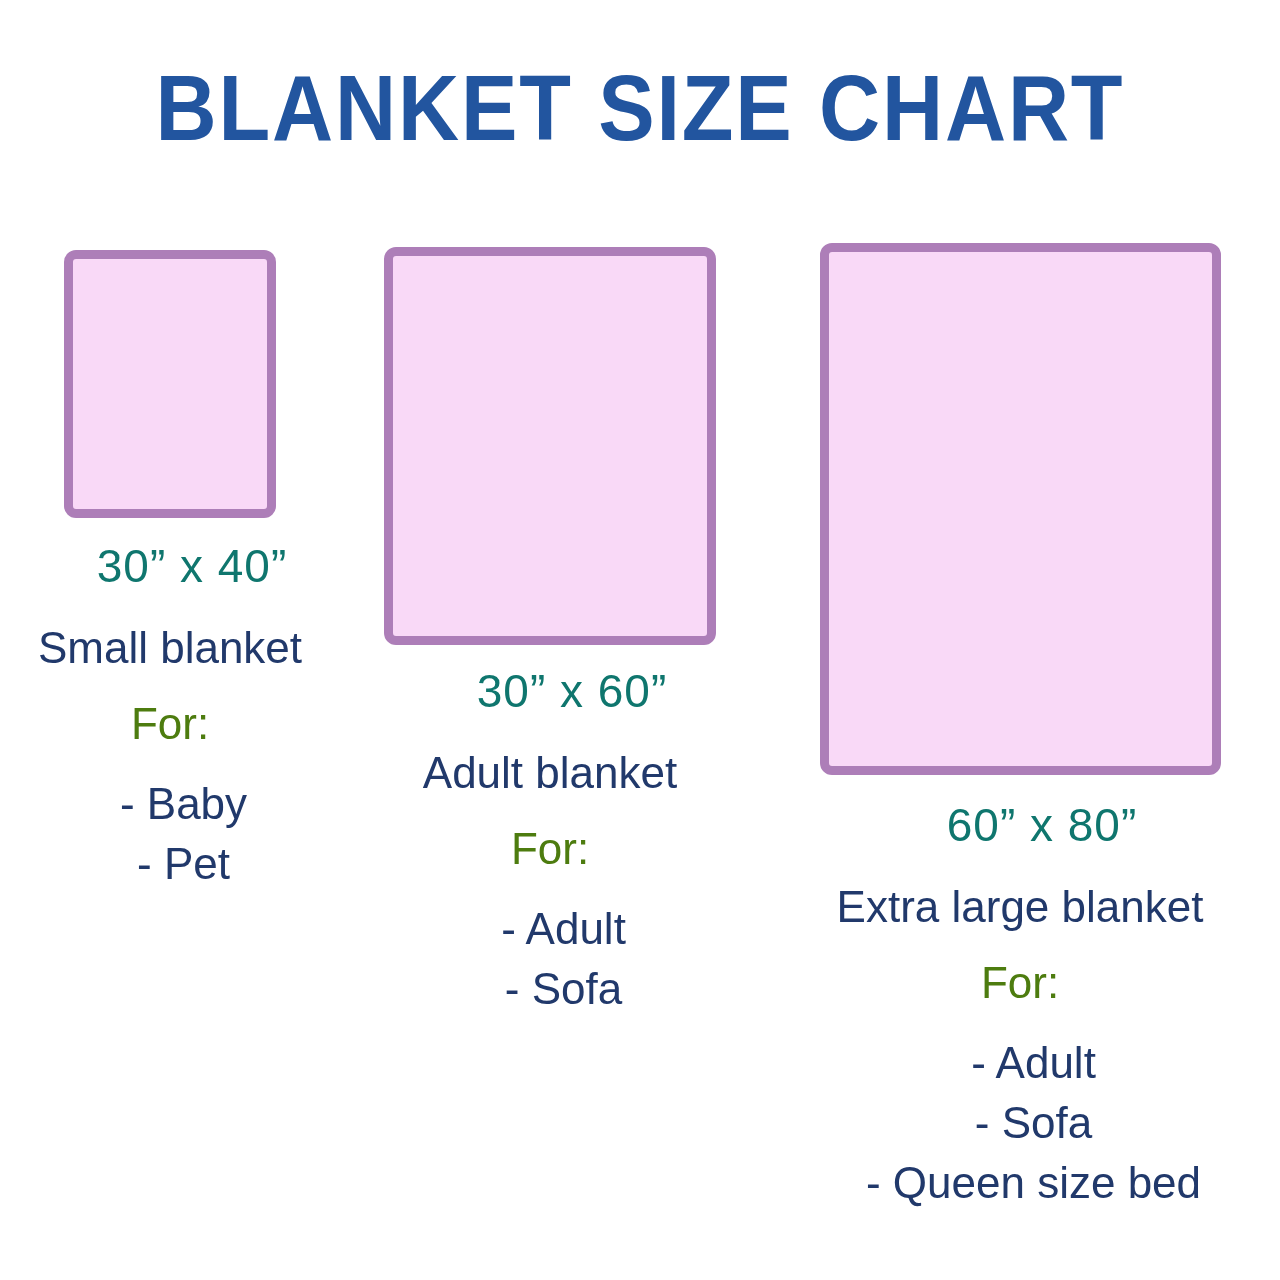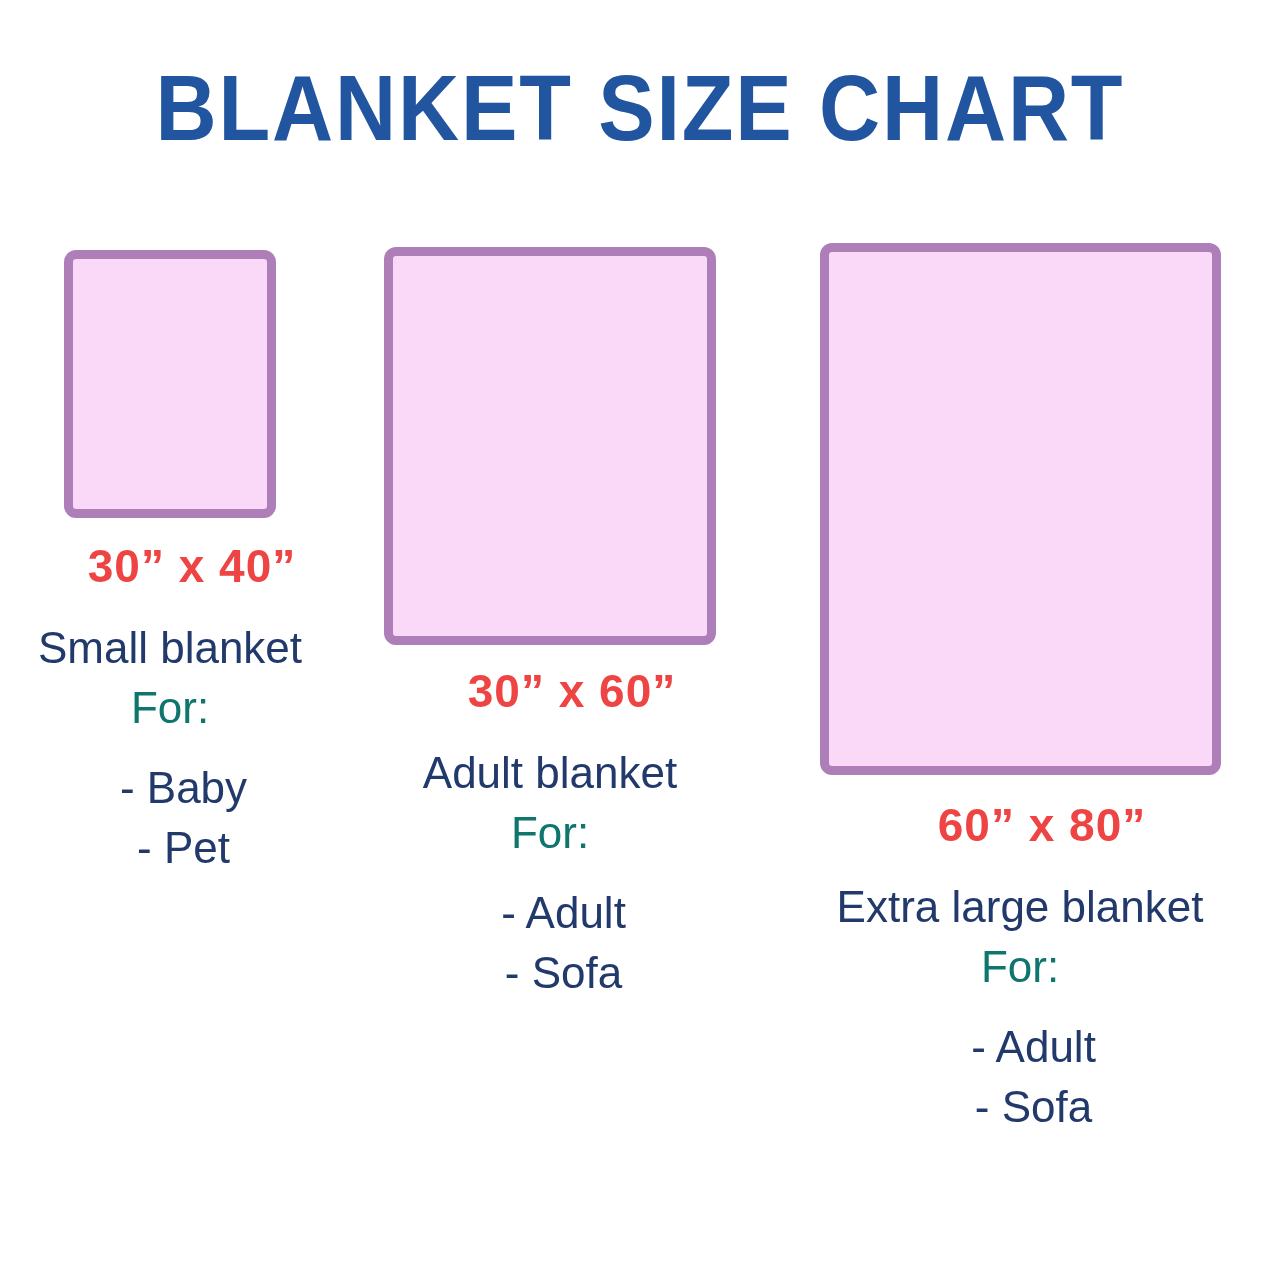--- a/index.html
+++ b/index.html
@@ -80,42 +80,42 @@
     left: 0;
     width: 100%;
     text-align: center;
   }
   .col-1 .text-block { top: 536px; }
   .col-2 .text-block { top: 661px; }
   .col-3 .text-block { top: 795px; }
 
   .size-label {
     font-size: 46px;
-    font-weight: bold;
+    font-weight: normal;
     letter-spacing: 1px;
     line-height: 60px;
-    color: #ef4444;
+    color: #0f766e;
     margin: 0;
     white-space: nowrap;
     padding-left: 44px;
   }
   .kind-label {
     font-size: 44px;
     font-weight: normal;
     line-height: 60px;
     color: #21396b;
-    margin: 0;
+    margin: 16px;
     margin-top: 22px;
     white-space: nowrap;
   }
   .for-label {
     font-size: 44px;
     font-weight: normal;
     line-height: 60px;
-    color: #0f766e;
+    color: #4d7c0f;
     margin: 0;
     white-space: nowrap;
   }
   .use-list {
     list-style: none;
     margin: 0;
     padding: 0;
     margin-top: 20px;
   }
   .use-item {
@@ -168,17 +168,18 @@
     <div class="swatch-wrap">
       <div class="swatch"></div>
     </div>
     <div class="text-block">
       <p class="size-label">60” x 80”</p>
       <p class="kind-label">Extra large blanket</p>
       <p class="for-label">For:</p>
       <ul class="use-list">
         <li class="use-item">- Adult</li>
         <li class="use-item">- Sofa</li>
+        <li class="use-item">- Queen size bed</li>
       </ul>
     </div>
   </div>
 
 </div>
 
 </body></html>

